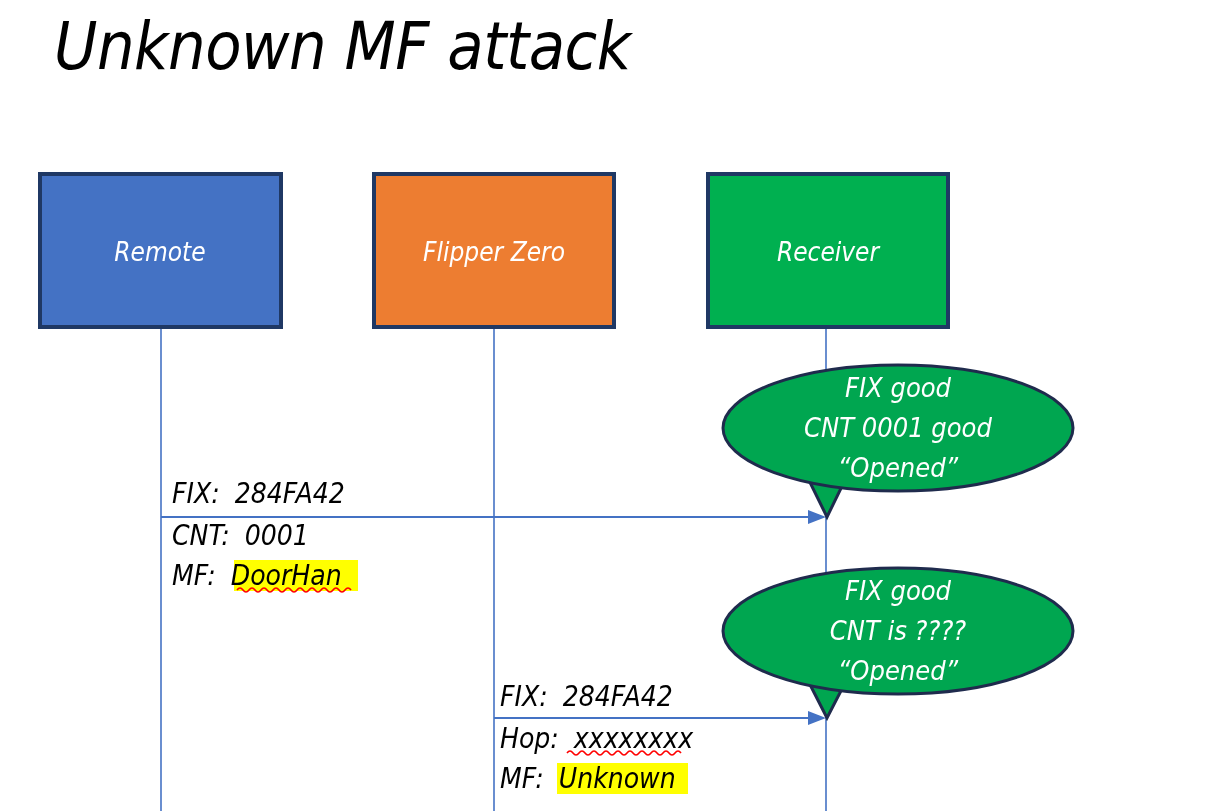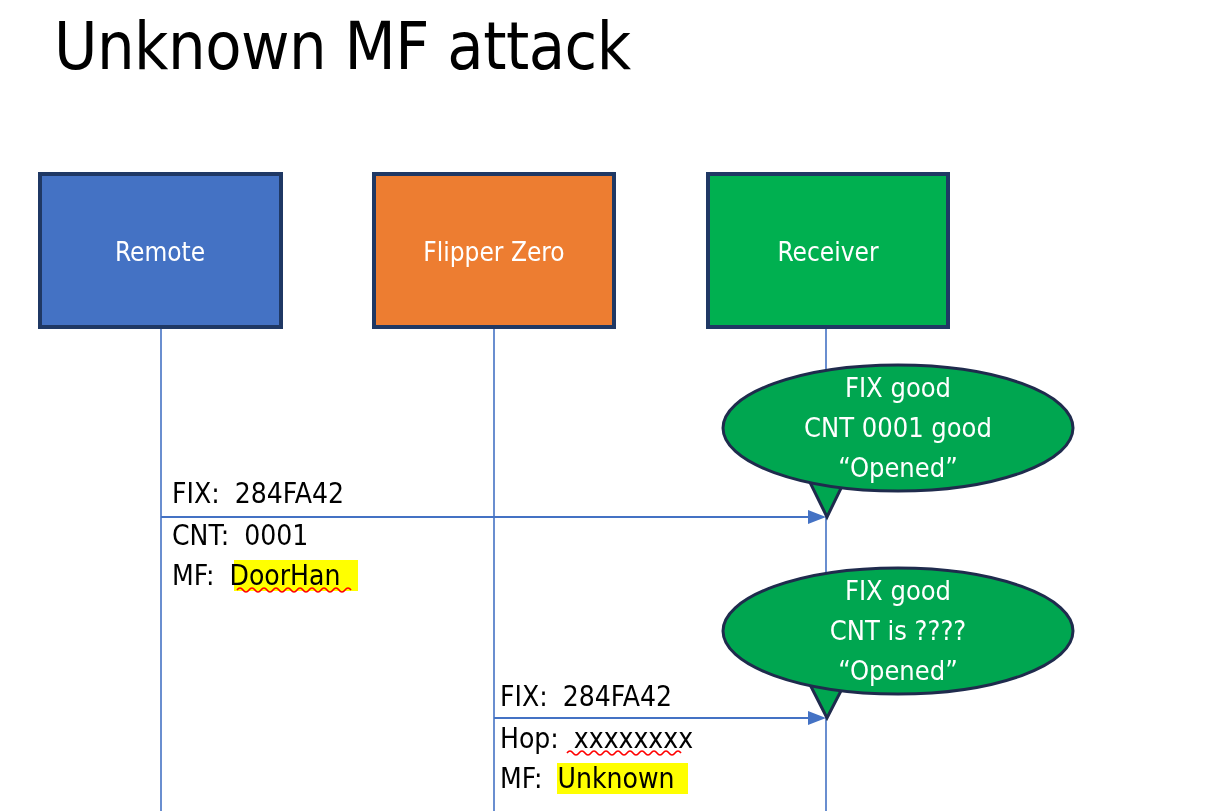--- a/index.html
+++ b/index.html
@@ -12,20 +12,21 @@
     height: 811px;
     overflow: hidden;
     font-family: "DejaVu Sans Condensed", "Liberation Sans", sans-serif;
     position: relative;
   }
   #slide {
     position: relative;
     width: 1216px;
     height: 811px;
     background: #ffffff;
+    font-style: italic;
   }
   #slide-title {
     position: absolute;
     left: 54px;
     top: 8px;
     font-size: 66px;
     line-height: 78px;
     font-weight: 300;
     color: #000000;
     letter-spacing: -0.5px;

